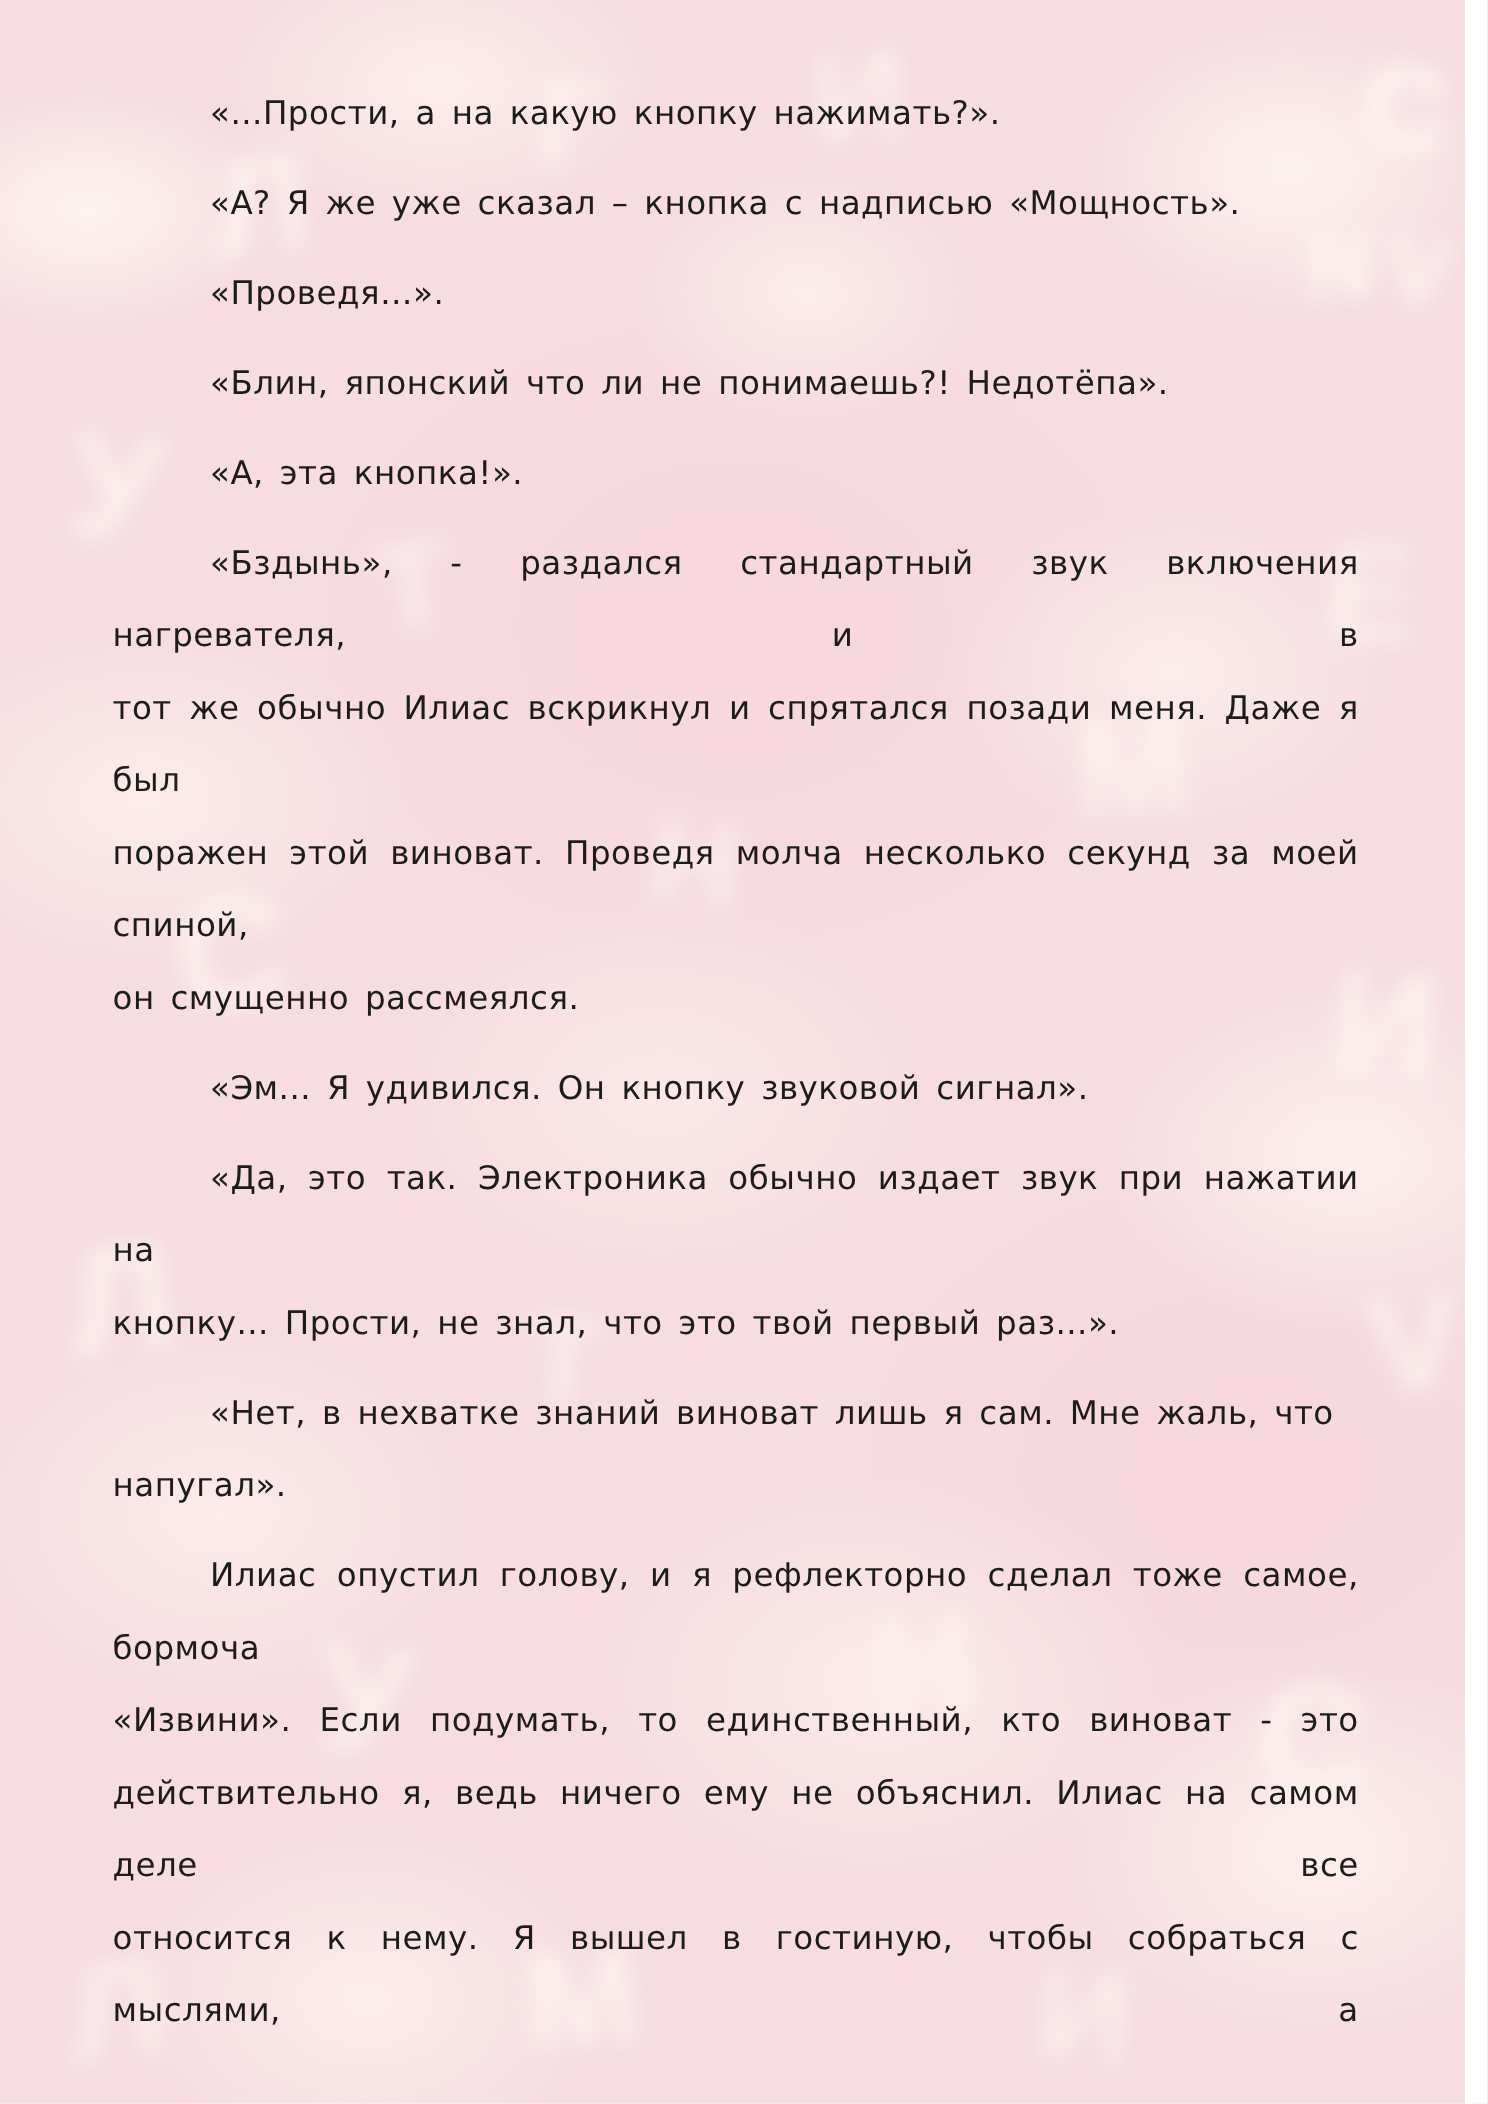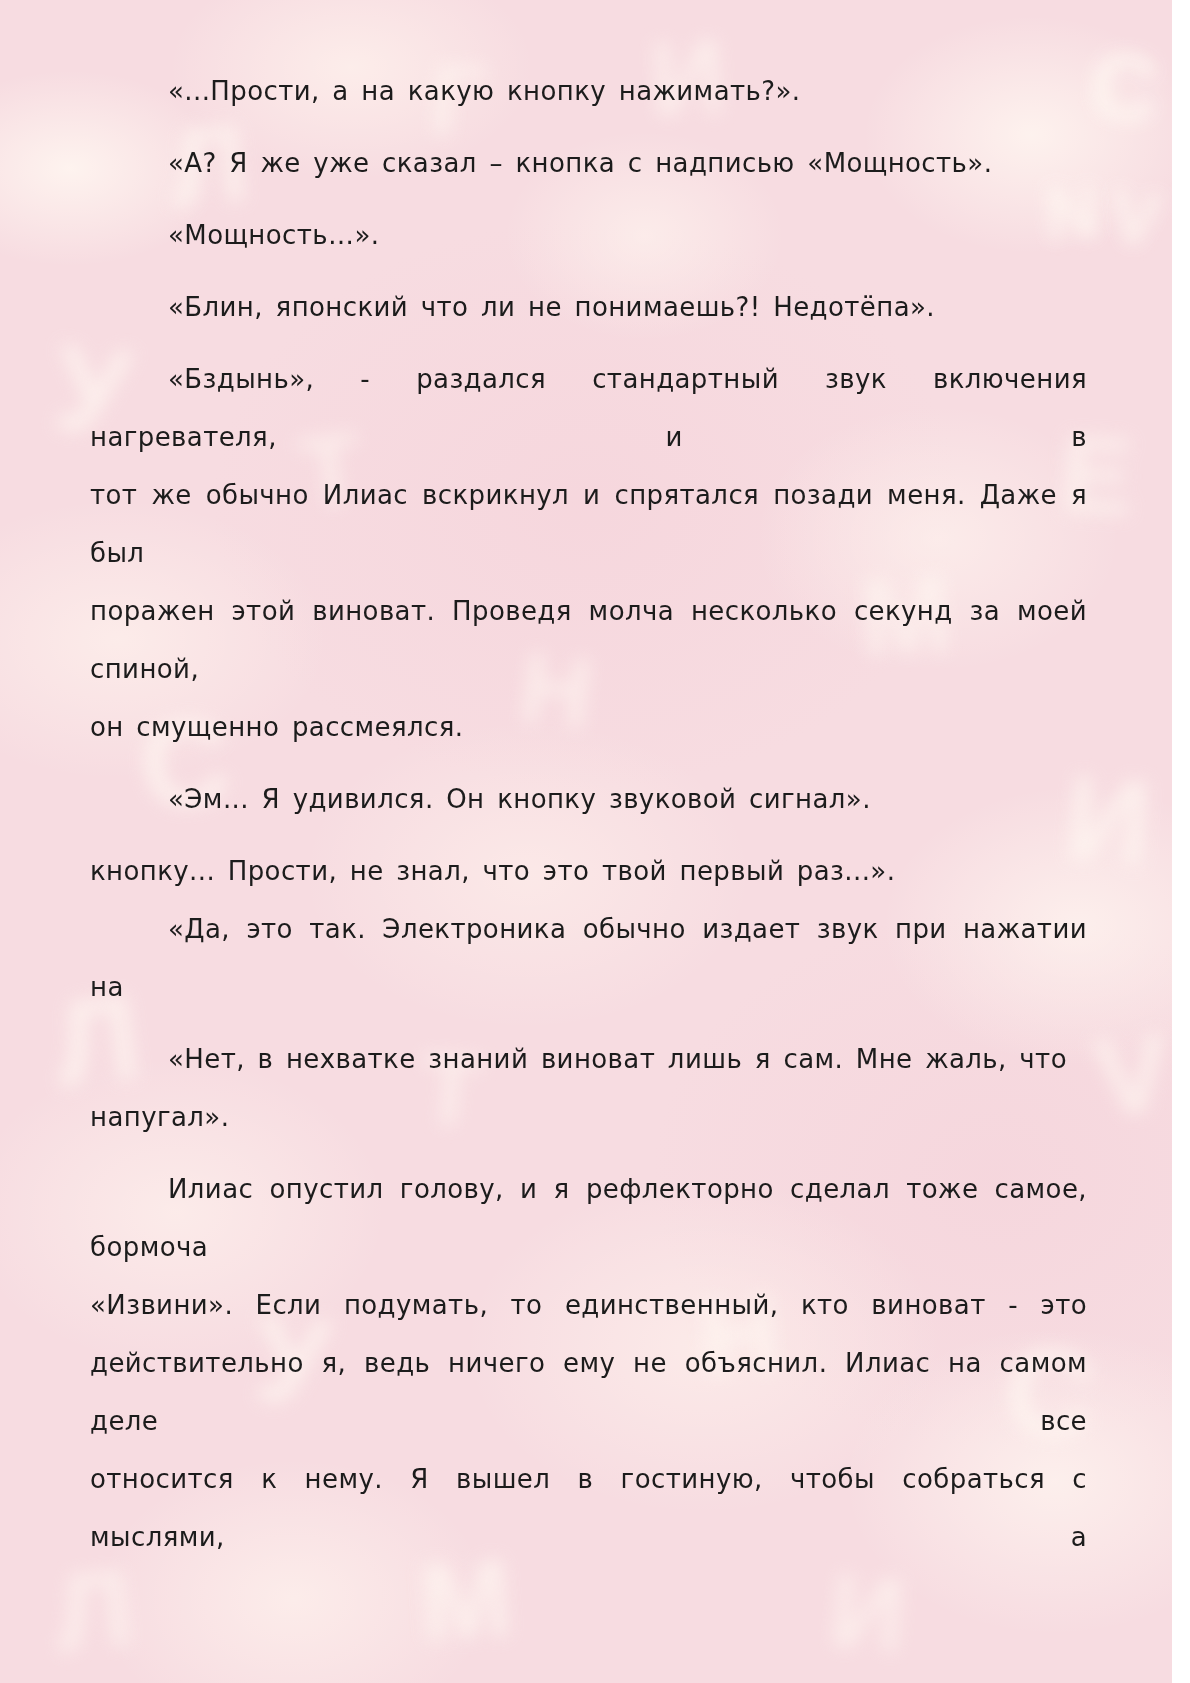--- a/index.html
+++ b/index.html
@@ -84,42 +84,45 @@
 
     <div class="para">
       <div class="line ind">«...Прости, а на какую кнопку нажимать?».</div>
     </div>
 
     <div class="para">
       <div class="line ind">«А? Я же уже сказал – кнопка с надписью «Мощность».</div>
     </div>
 
     <div class="para">
-      <div class="line ind">«Мощность…».</div>
+      <div class="line ind">«Проведя…».</div>
     </div>
 
     <div class="para">
       <div class="line ind">«Блин, японский что ли не понимаешь?! Недотёпа».</div>
     </div>
 
+    <div class="para">
+      <div class="line ind">«А, эта кнопка!».</div>
+    </div>
 
     <div class="para">
       <div class="line ind jl">«Бздынь», - раздался стандартный звук включения нагревателя, и в</div>
       <div class="line jl">тот же обычно Илиас вскрикнул и спрятался позади меня. Даже я был</div>
       <div class="line jl">поражен этой виноват. Проведя молча несколько секунд за моей спиной,</div>
       <div class="line">он смущенно рассмеялся.</div>
     </div>
 
     <div class="para">
       <div class="line ind">«Эм... Я удивился. Он кнопку звуковой сигнал».</div>
     </div>
 
     <div class="para">
+      <div class="line ind jl">«Да, это так. Электроника обычно издает звук при нажатии на</div>
       <div class="line">кнопку... Прости, не знал, что это твой первый раз...».</div>
-      <div class="line ind jl">«Да, это так. Электроника обычно издает звук при нажатии на</div>
     </div>
 
     <div class="para">
       <div class="line ind">«Нет, в нехватке знаний виноват лишь я сам. Мне жаль, что напугал».</div>
     </div>
 
     <div class="para">
       <div class="line ind jl">Илиас опустил голову, и я рефлекторно сделал тоже самое, бормоча</div>
       <div class="line jl">«Извини». Если подумать, то единственный, кто виноват - это</div>
       <div class="line jl">действительно я, ведь ничего ему не объяснил. Илиас на самом деле все</div>

